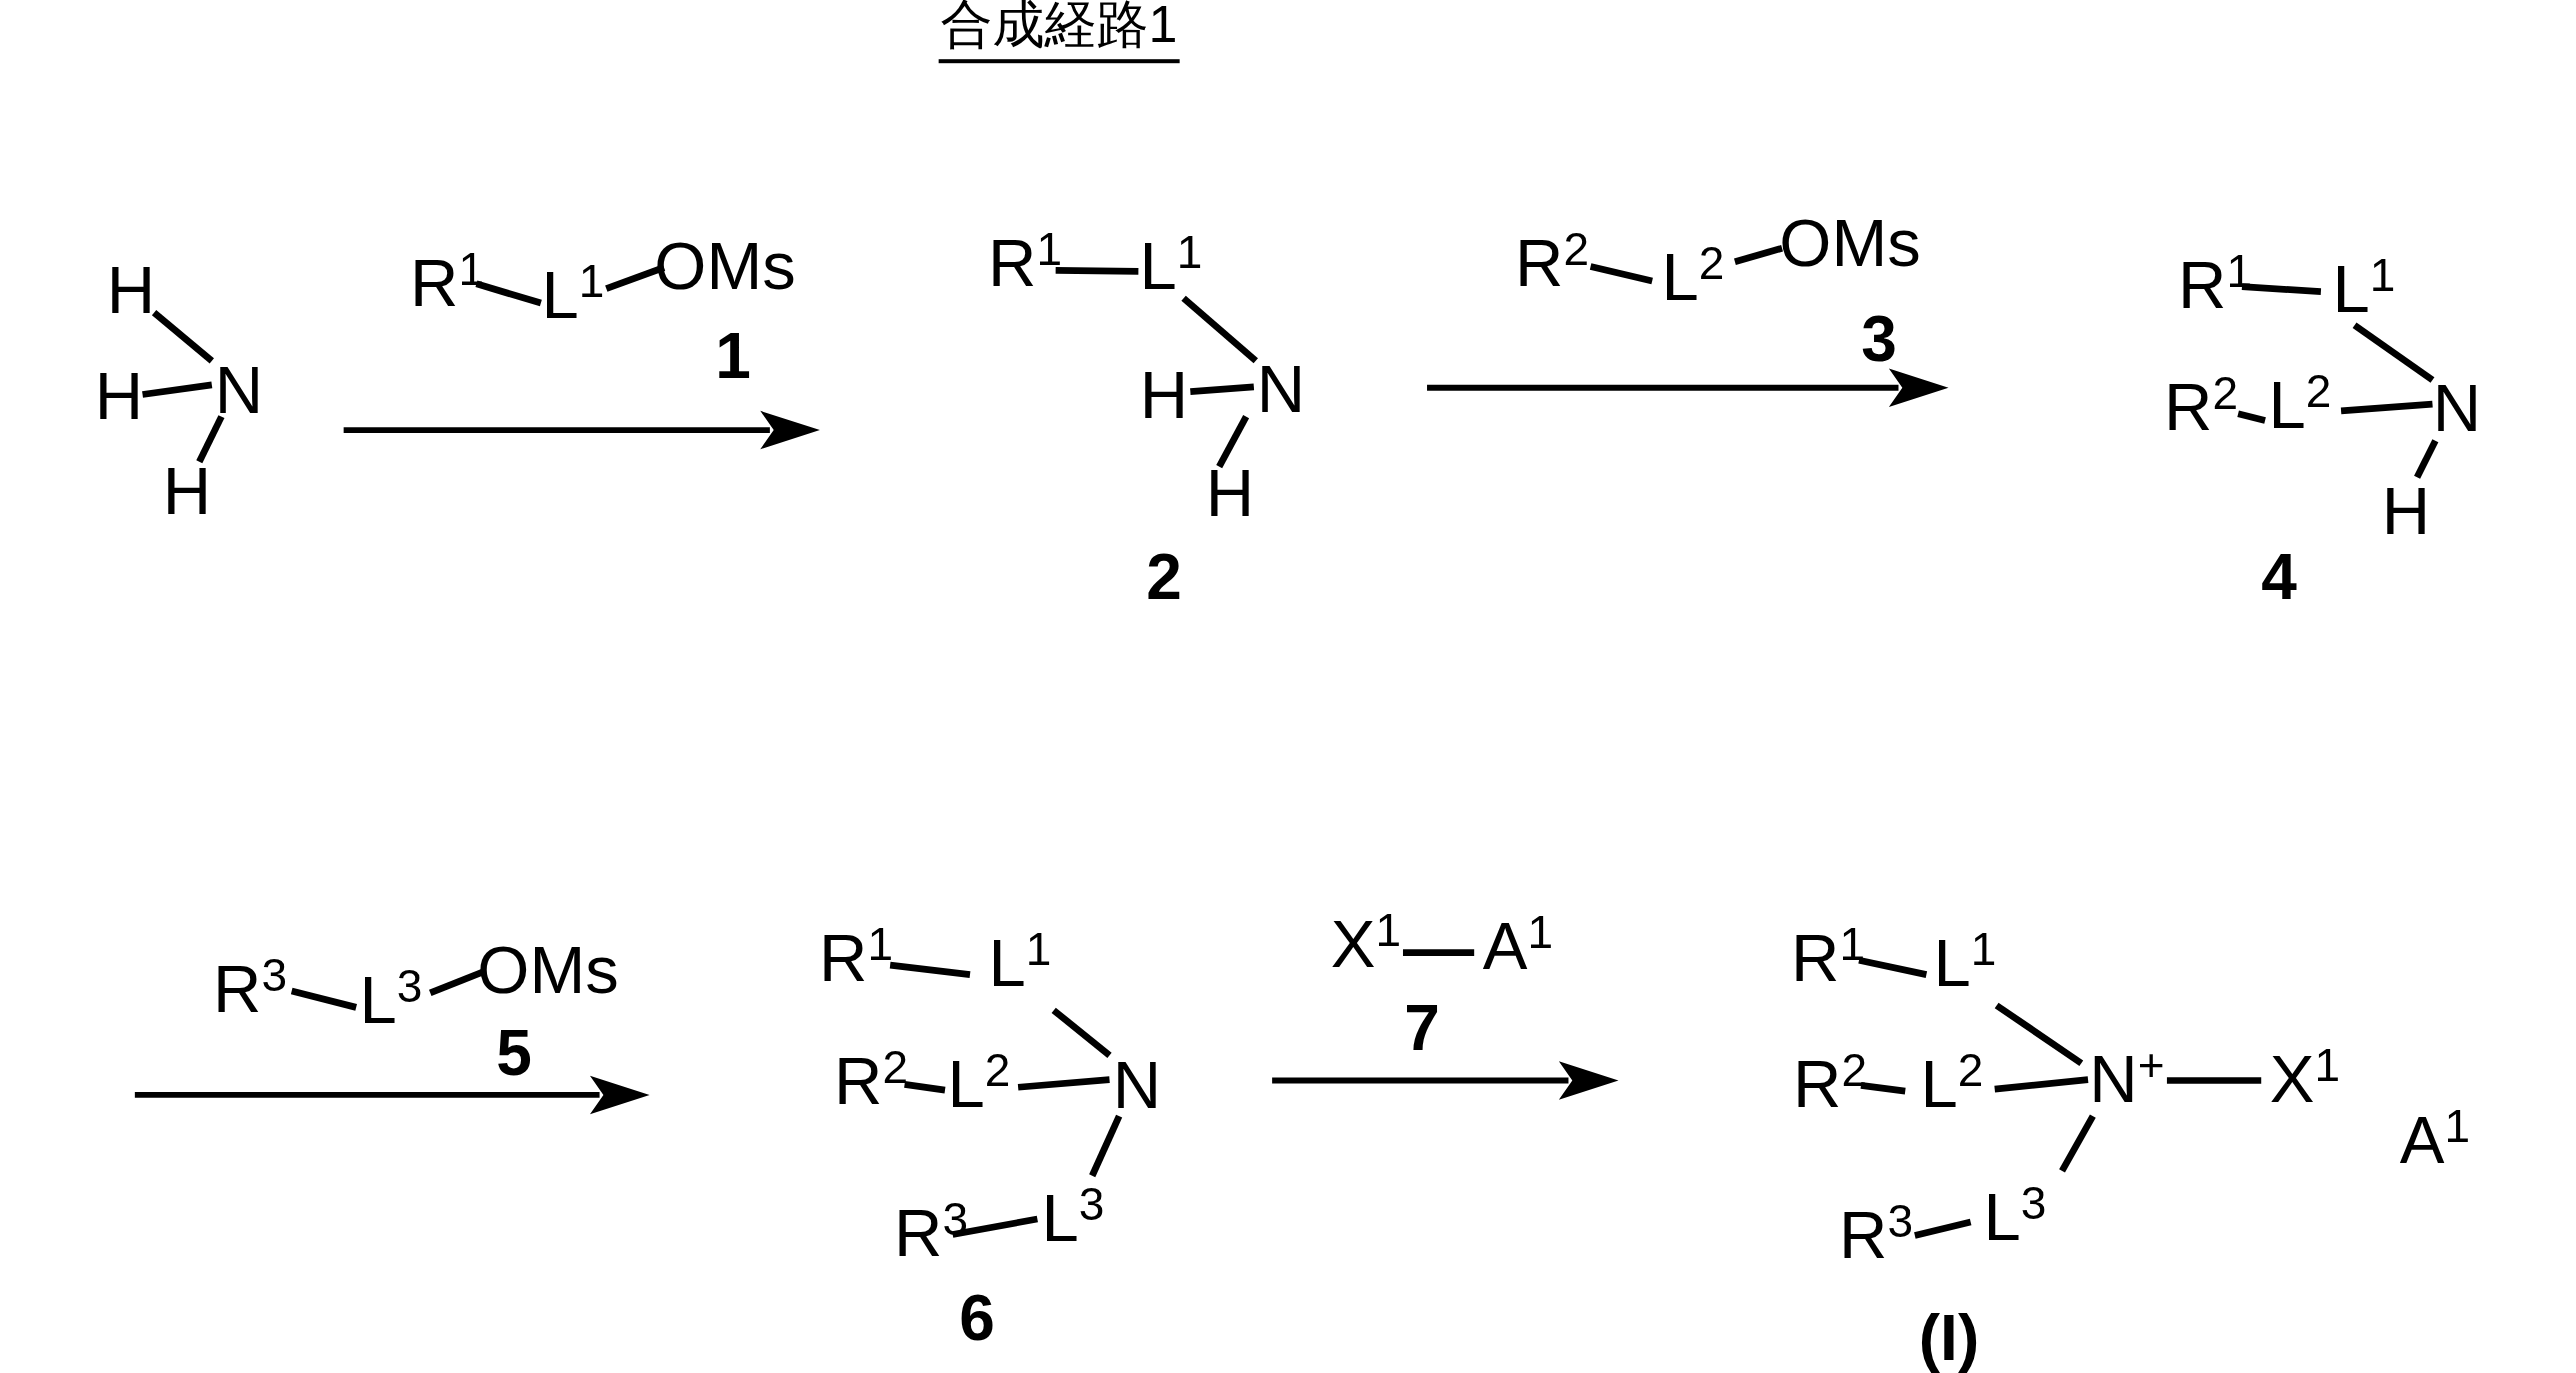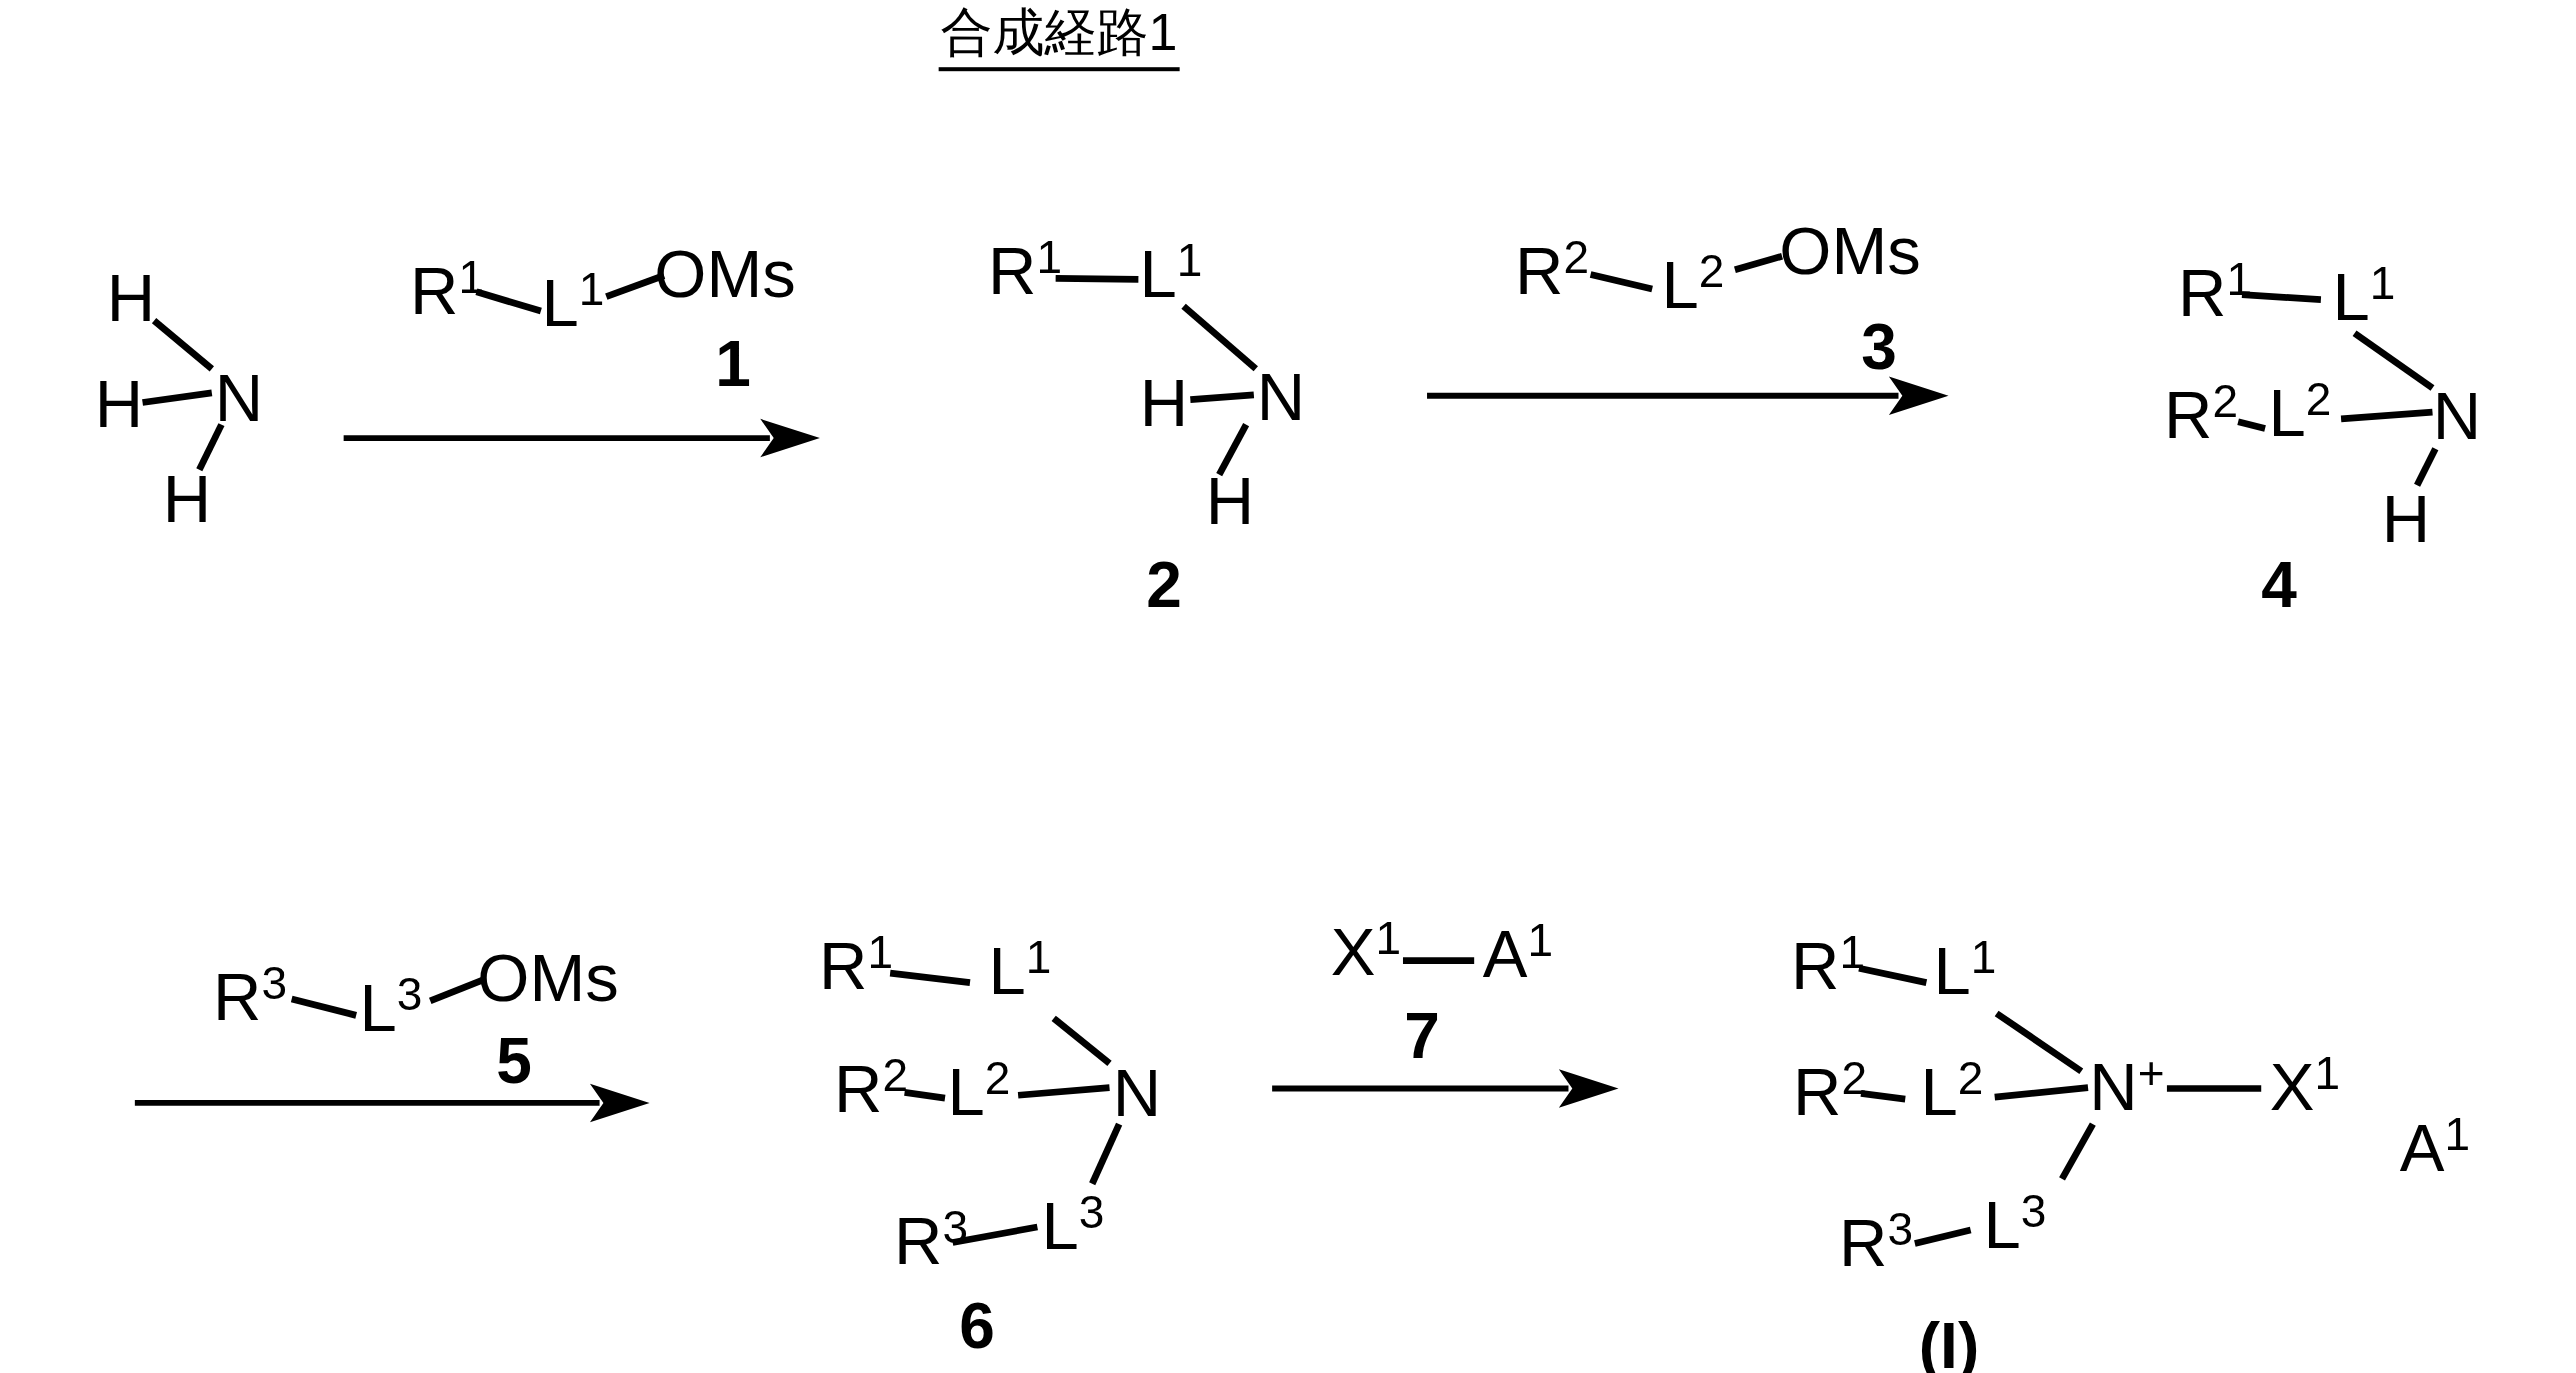--- a/index.html
+++ b/index.html
@@ -1,18 +1,18 @@
 <!DOCTYPE html>
 <html><head>
 <meta charset="utf-8">
 <style>
   html,body{margin:0;padding:0;background:#ffffff;}
   body{width:2576px;height:1373px;overflow:hidden;position:relative;
        font-family:"Liberation Sans","DejaVu Sans",sans-serif;color:#000;}
-  .canvas{position:absolute;left:0;top:8px;width:2576px;height:990px;background:#fff;}
+  .canvas{position:absolute;left:0;top:0;width:2576px;height:990px;background:#fff;}
   svg.overlay{position:absolute;left:0;top:0;}
   .atom{position:absolute;transform:translate(-50%,-50%);font-size:67px;line-height:1;
         white-space:nowrap;letter-spacing:0;}
   .sup{font-size:46px;vertical-align:21px;}
   .num{position:absolute;transform:translate(-50%,-50%);font-size:64px;font-weight:bold;
        line-height:1;white-space:nowrap;}
   .scheme-title{position:absolute;transform:translate(-50%,-50%);font-size:52px;line-height:1.15;
        padding:0 1.9px 3.8px 1.9px;border-bottom:4.8px solid #000;white-space:nowrap;}
 </style>
 </head>

